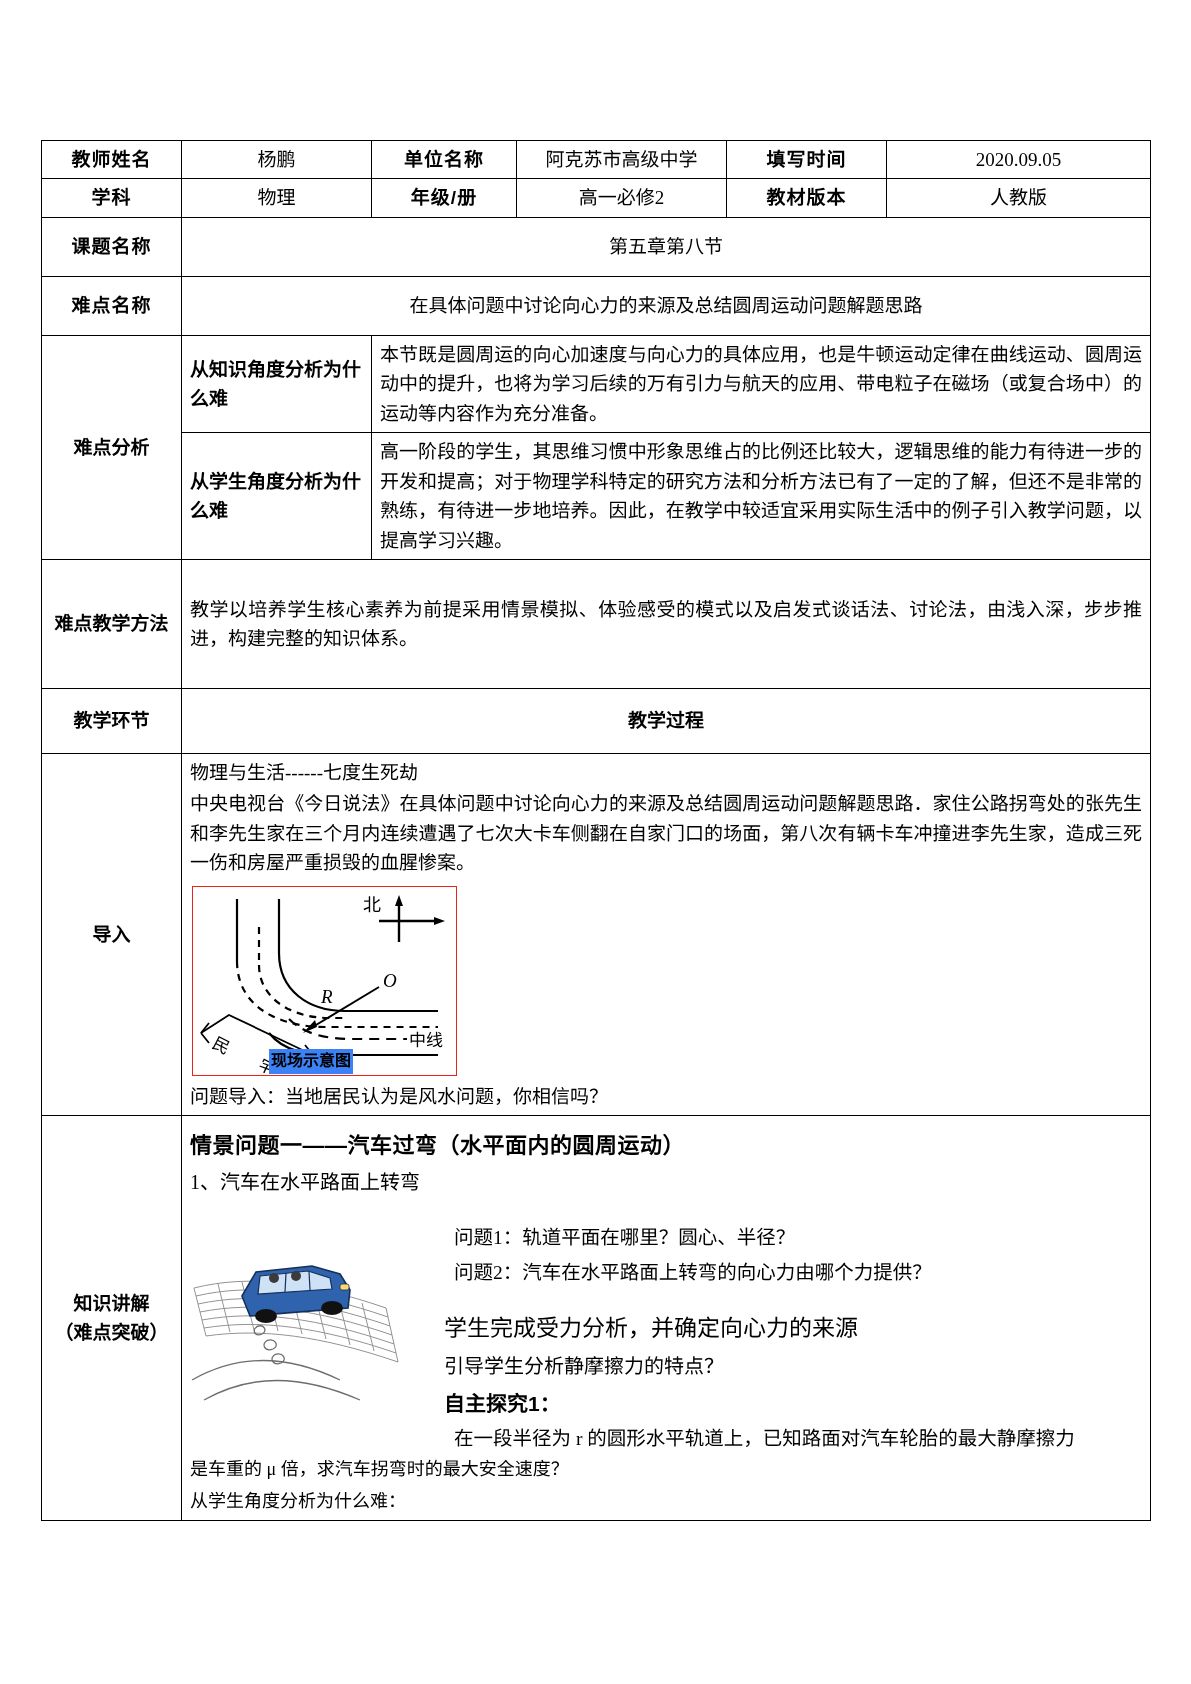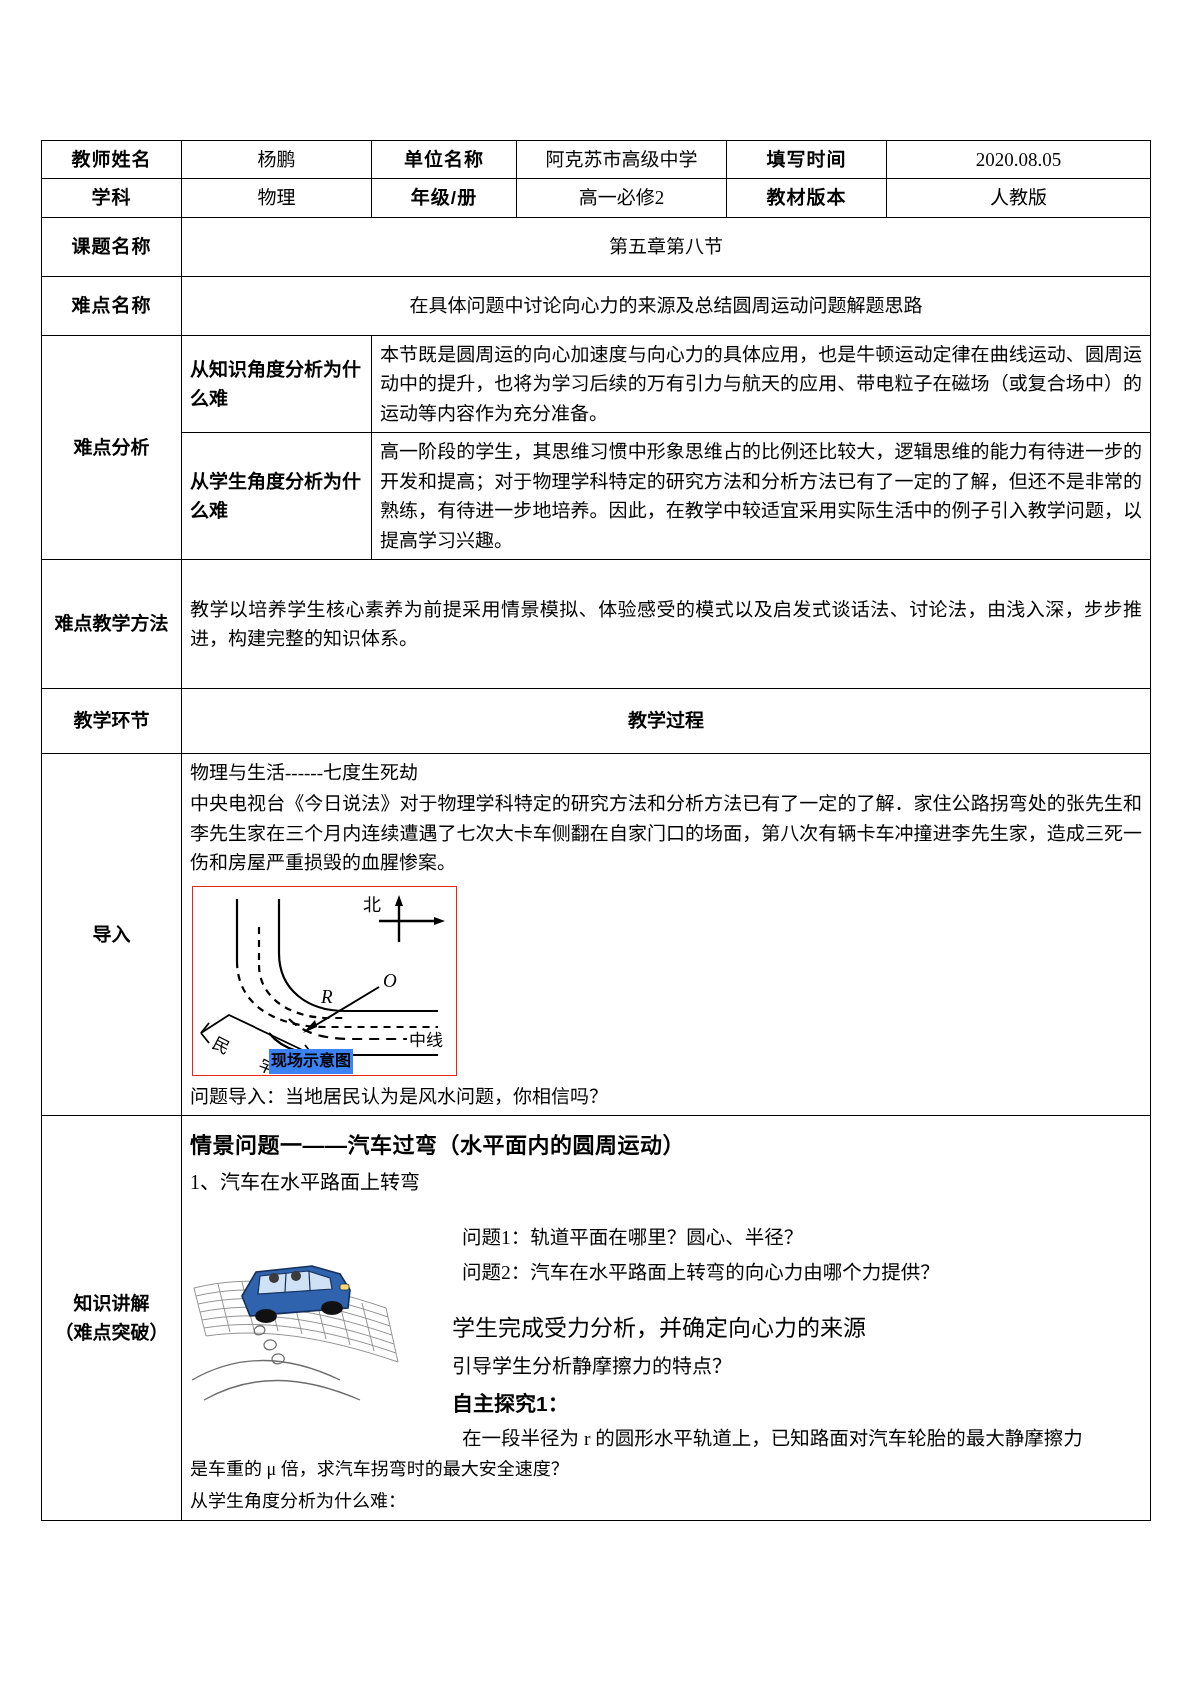--- a/index.html
+++ b/index.html
@@ -99,21 +99,21 @@
     position:relative;
     background:#fff;
     box-sizing:border-box;
   }
   .figure svg{display:block;}
 
   
   .scene{
     display:flex;
     align-items:flex-start;
-    gap:12px;
+    gap:4px;
   }
   .car-wrap{
     width:250px;
     flex:0 0 250px;
     padding-top:4px;
   }
   .qcol{
     flex:1 1 auto;
     padding-top:22px;
     font-size:19.5px;
@@ -156,21 +156,21 @@
         <col class="c6">
     </colgroup>
     <tbody>
 
       <tr>
         <td class="lbl">教师姓名</td>
         <td class="val">杨鹏</td>
         <td class="lbl">单位名称</td>
         <td class="val">阿克苏市高级中学</td>
         <td class="lbl">填写时间</td>
-        <td class="val">2020.08.05</td>
+        <td class="val">2020.09.05</td>
       </tr>
 
       <tr>
         <td class="lbl">学科</td>
         <td class="val">物理</td>
         <td class="lbl">年级/册</td>
         <td class="val">高一必修2</td>
         <td class="lbl">教材版本</td>
         <td class="val">人教版</td>
       </tr>
@@ -203,21 +203,21 @@
 
       <tr>
         <td class="process-head">教学环节</td>
         <td class="process-head" colspan="5">教学过程</td>
       </tr>
 
       <tr>
         <td class="rowlbl">导入</td>
         <td class="body-cell" colspan="5">
           <p class="p">物理与生活------七度生死劫</p>
-          <p class="p" style="text-align:justify;text-justify:inter-ideograph;">中央电视台《今日说法》对于物理学科特定的研究方法和分析方法已有了一定的了解．家住公路拐弯处的张先生和李先生家在三个月内连续遭遇了七次大卡车侧翻在自家门口的场面，第八次有辆卡车冲撞进李先生家，造成三死一伤和房屋严重损毁的血腥惨案。</p>
+          <p class="p" style="text-align:justify;text-justify:inter-ideograph;">中央电视台《今日说法》在具体问题中讨论向心力的来源及总结圆周运动问题解题思路．家住公路拐弯处的张先生和李先生家在三个月内连续遭遇了七次大卡车侧翻在自家门口的场面，第八次有辆卡车冲撞进李先生家，造成三死一伤和房屋严重损毁的血腥惨案。</p>
 
           <div class="figure">
             <svg width="261" height="186" viewBox="0 0 261 186">
 
               <path d="M 44 12 L 44 74" stroke="#000" stroke-width="2.2" fill="none"></path>
               <path d="M 44 74 C 44 120, 86 140, 132 140 L 245 140" stroke="#000" stroke-width="2.2" fill="none" stroke-dasharray="7,6"></path>
 
               <path d="M 86 12 L 86 66" stroke="#000" stroke-width="2.2" fill="none"></path>
               <path d="M 86 66 C 86 104, 116 124, 152 124 L 245 124" stroke="#000" stroke-width="2.2" fill="none"></path>
 

